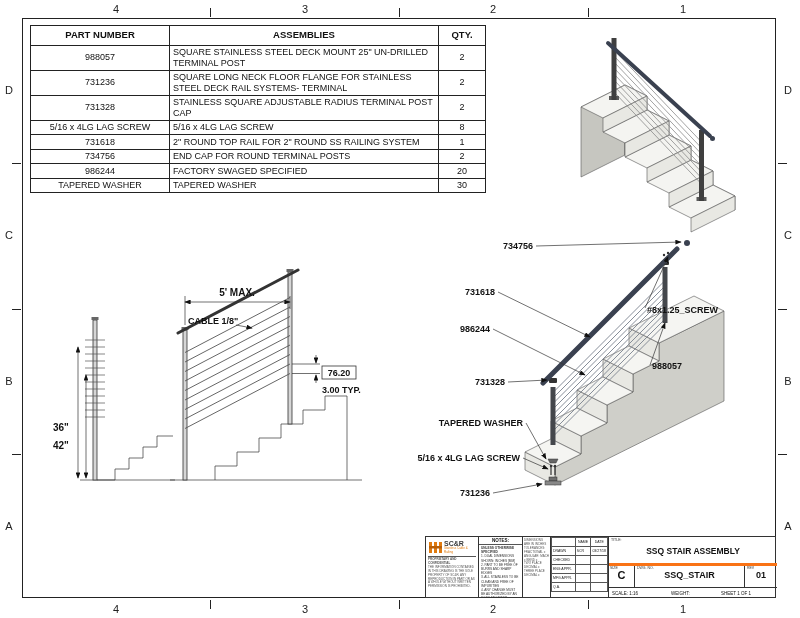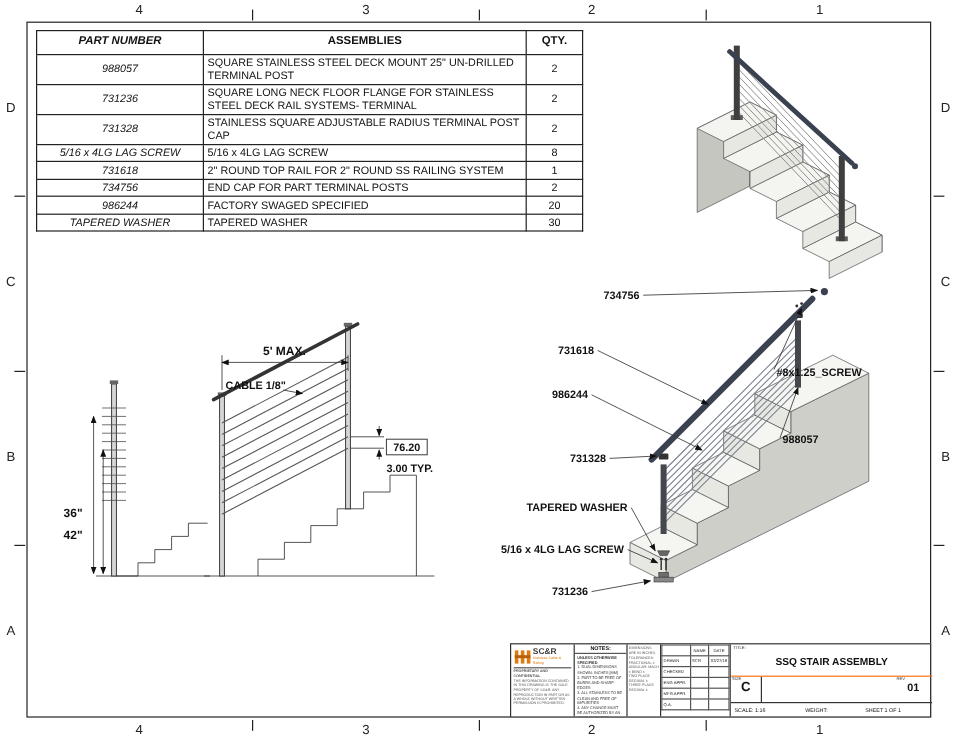--- a/index.html
+++ b/index.html
@@ -6,21 +6,21 @@
   body{width:800px;height:618px;font-family:"Liberation Sans",sans-serif;color:#111;}
   #sheet{position:relative;width:800px;height:618px;overflow:hidden;background:#fff;}
   #frame{position:absolute;left:22px;top:18px;width:754px;height:580px;border:1.6px solid #222;box-sizing:border-box;}
   .tick-v{position:absolute;width:1px;height:9px;background:#222;}
   .tick-h{position:absolute;width:9px;height:1px;background:#222;}
   .zone{position:absolute;font-size:11px;color:#222;width:14px;text-align:center;}
   
   #parts{position:absolute;left:30px;top:25px;border-collapse:collapse;table-layout:fixed;background:#fff;}
   #parts th,#parts td{border:1px solid #222;font-size:9px;line-height:10.5px;padding:1.5px 3px;vertical-align:middle;}
   #parts th{font-size:9.5px;font-weight:bold;text-align:center;padding:4px 2px;}
-  .c-part{width:132px;text-align:center;font-style:italic;}
+  .c-part{width:132px;text-align:center;}
   .c-desc{width:262px;text-align:left;}
   .c-qty{width:40px;text-align:center;}
   svg{position:absolute;overflow:visible;}
   svg text{font-family:"Liberation Sans",sans-serif;}
   .dim{font-weight:bold;font-size:10px;fill:#111;}
   .dim-s{font-weight:bold;font-size:9px;fill:#111;}
   .callout{font-weight:bold;font-size:9px;fill:#111;}
   .thin{stroke:#333;stroke-width:0.7;fill:none;}
   
   #tb{position:absolute;left:425px;top:536px;width:351px;height:62px;border:1px solid #333;box-sizing:border-box;background:#fff;}
@@ -95,21 +95,21 @@
           <td class="c-desc">5/16 x 4LG LAG SCREW</td>
           <td class="c-qty">8</td>
         </tr>
     <tr>
           <td class="c-part">731618</td>
           <td class="c-desc">2" ROUND TOP RAIL FOR 2" ROUND SS RAILING SYSTEM</td>
           <td class="c-qty">1</td>
         </tr>
     <tr>
           <td class="c-part">734756</td>
-          <td class="c-desc">END CAP FOR PART TERMINAL POSTS</td>
+          <td class="c-desc">END CAP FOR ROUND TERMINAL POSTS</td>
           <td class="c-qty">2</td>
         </tr>
     <tr>
           <td class="c-part">986244</td>
           <td class="c-desc">FACTORY SWAGED SPECIFIED</td>
           <td class="c-qty">20</td>
         </tr>
     <tr>
           <td class="c-part">TAPERED WASHER</td>
           <td class="c-desc">TAPERED WASHER</td>
@@ -368,29 +368,33 @@
         <tr>
               <td>Q.A.</td>
               <td></td>
               <td></td>
             </tr>
       </tbody>
         </table>
     </div>
 
     <div class="tbc" style="left:182px;width:169px;">
-      <div style="position:relative;height:26px;border-bottom:1px solid #f97316;">
+      <div style="position:relative;height:26px;border-bottom:3px solid #f97316;">
         <div class="lbl" style="position:absolute;left:2px;top:1px;">TITLE:</div>
         <div style="position:absolute;left:0;right:0;top:9px;text-align:center;font-weight:bold;font-size:8.5px;">SSQ STAIR ASSEMBLY</div>
       </div>
       <div style="position:relative;height:21px;border-bottom:1px solid #333;">
         <div style="position:absolute;left:0;top:0;width:26px;height:21px;border-right:1px solid #333;box-sizing:border-box;">
           <div class="lbl" style="padding-left:1px;">SIZE</div>
           <div style="text-align:center;font-weight:bold;font-size:11px;line-height:11px;">C</div>
         </div>
+        <div style="position:absolute;left:26px;top:0;width:110px;height:21px;border-right:1px solid #333;box-sizing:border-box;">
+          <div class="lbl" style="padding-left:2px;">DWG. NO.</div>
+          <div style="text-align:center;font-weight:bold;font-size:9px;">SSQ_STAIR</div>
+        </div>
         <div style="position:absolute;left:136px;top:0;right:0;height:21px;">
           <div class="lbl" style="padding-left:2px;">REV</div>
           <div style="text-align:center;font-weight:bold;font-size:9px;">01</div>
         </div>
       </div>
       <div style="position:relative;height:13px;">
         <div style="position:absolute;left:3px;top:3px;font-size:4.5px;">SCALE: 1:16</div>
         <div style="position:absolute;left:62px;top:3px;font-size:4.5px;">WEIGHT:</div>
         <div style="position:absolute;left:112px;top:3px;font-size:4.5px;">SHEET 1 OF 1</div>
       </div>

